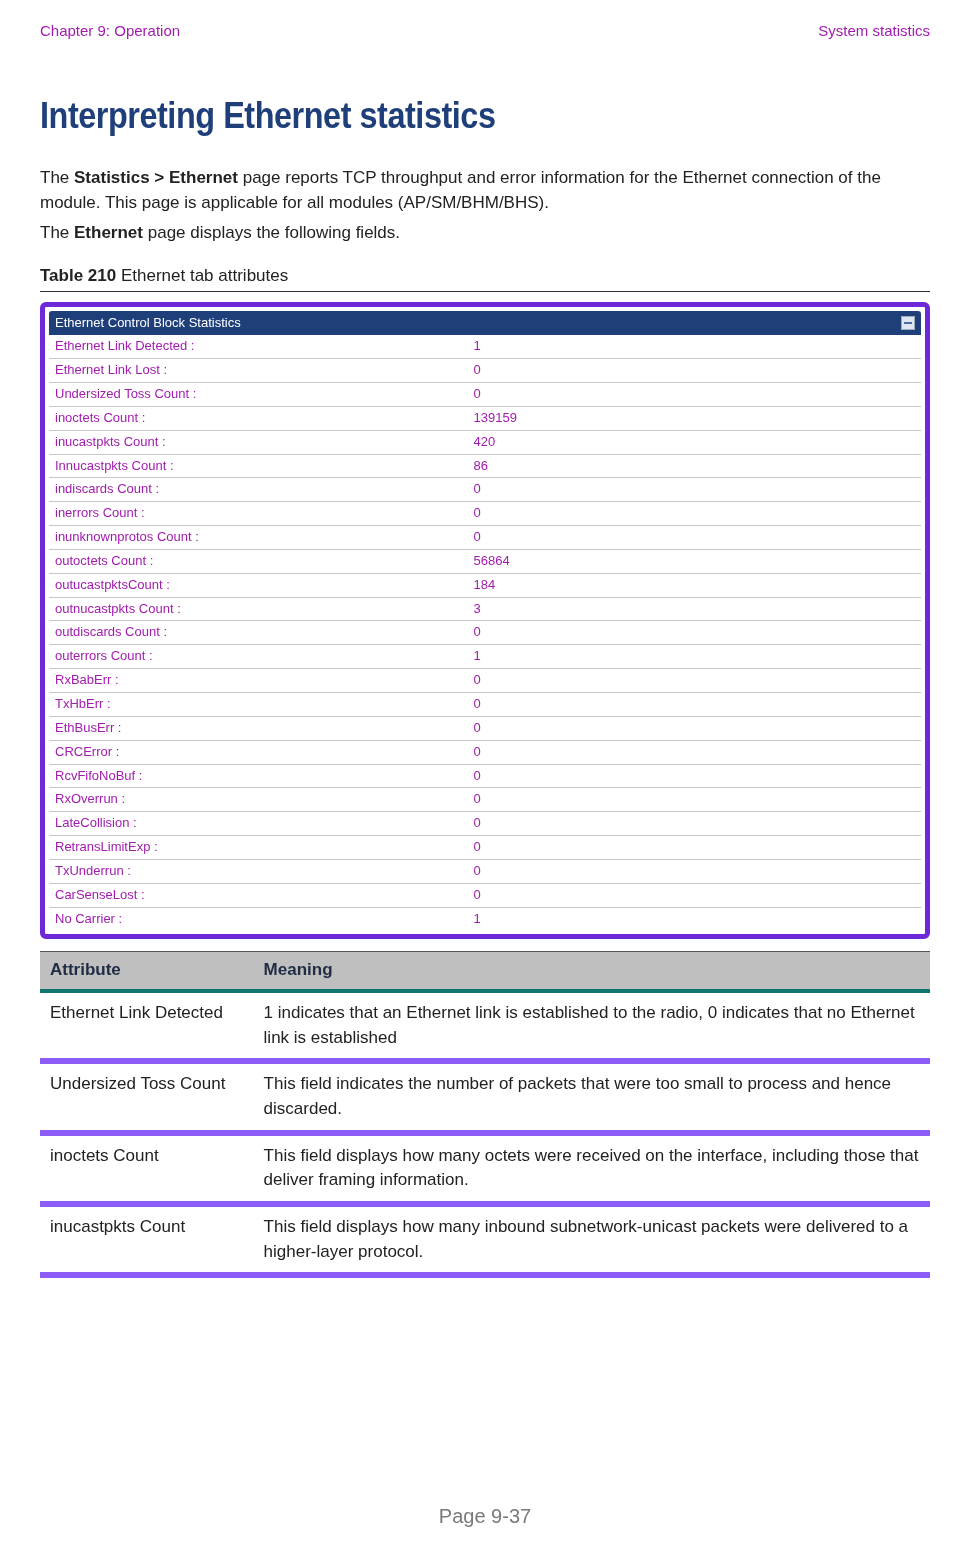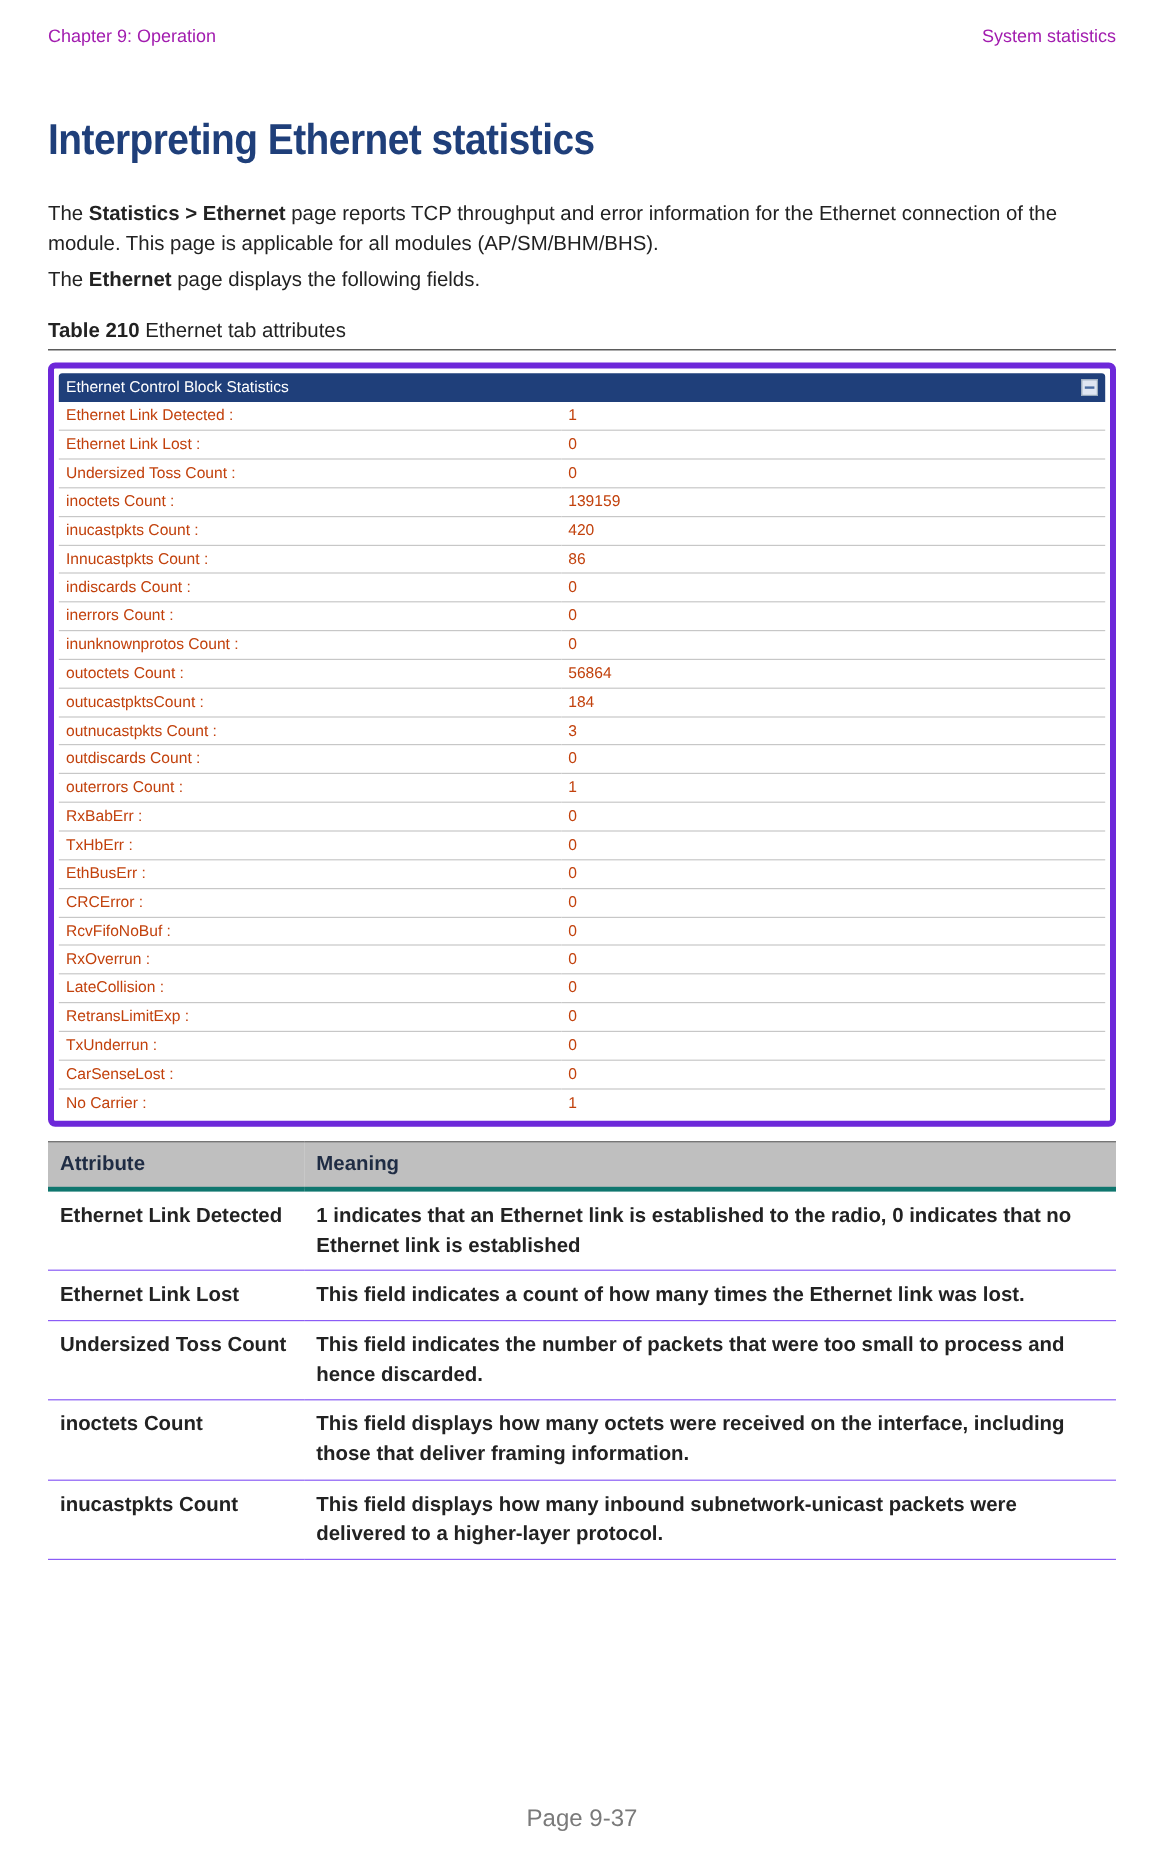--- a/index.html
+++ b/index.html
@@ -83,21 +83,21 @@
   }
   table.stats {
     width: 100%;
     border-collapse: collapse;
     font-size: 13px;
     font-family: Arial, sans-serif;
   }
   table.stats td {
     border-bottom: 1px solid #c7c7c7;
     padding: 2px 4px 2px 6px;
-    color: #c2410c;
+    color: #a21caf;
   }
   table.stats tr:last-child td { border-bottom: none; }
   table.stats td.k { width: 48%; }
   table.stats td.v { width: 52%; }
 
   
   table.attr {
     width: 100%;
     border-collapse: collapse;
     font-size: 17px;
@@ -108,22 +108,21 @@
     text-align: left;
     font-weight: bold;
     padding: 6px 10px;
     border-top: 1px solid #555;
     border-bottom: 4px solid #0f766e;
   }
   table.attr th.a { width: 24%; }
   table.attr td {
     padding: 8px 10px;
     vertical-align: top;
-    border-bottom: 1px solid #8b5cf6;
-    font-weight: bold;
+    border-bottom: 6px solid #8b5cf6;
   }
   table.attr td.a { width: 24%; }
 
   .footer {
     position: absolute;
     bottom: 25px;
     width: calc(100% - 85px);
     text-align: center;
     color: #7a7a7a;
     font-size: 20px;
@@ -270,24 +269,20 @@
         <th class="a">Attribute</th>
         <th>Meaning</th>
       </tr>
     </thead>
     <tbody id="attr-body">
         <tr>
           <td class="a">Ethernet Link Detected</td>
           <td>1 indicates that an Ethernet link is established to the radio, 0 indicates that no Ethernet link is established</td>
         </tr>
         <tr>
-          <td class="a">Ethernet Link Lost</td>
-          <td>This field indicates a count of how many times the Ethernet link was lost.</td>
-        </tr>
-        <tr>
           <td class="a">Undersized Toss Count</td>
           <td>This field indicates the number of packets that were too small to process and hence discarded.</td>
         </tr>
         <tr>
           <td class="a">inoctets Count</td>
           <td>This field displays how many octets were received on the interface, including those that deliver framing information.</td>
         </tr>
         <tr>
           <td class="a">inucastpkts Count</td>
           <td>This field displays how many inbound subnetwork-unicast packets were delivered to a higher-layer protocol.</td>

